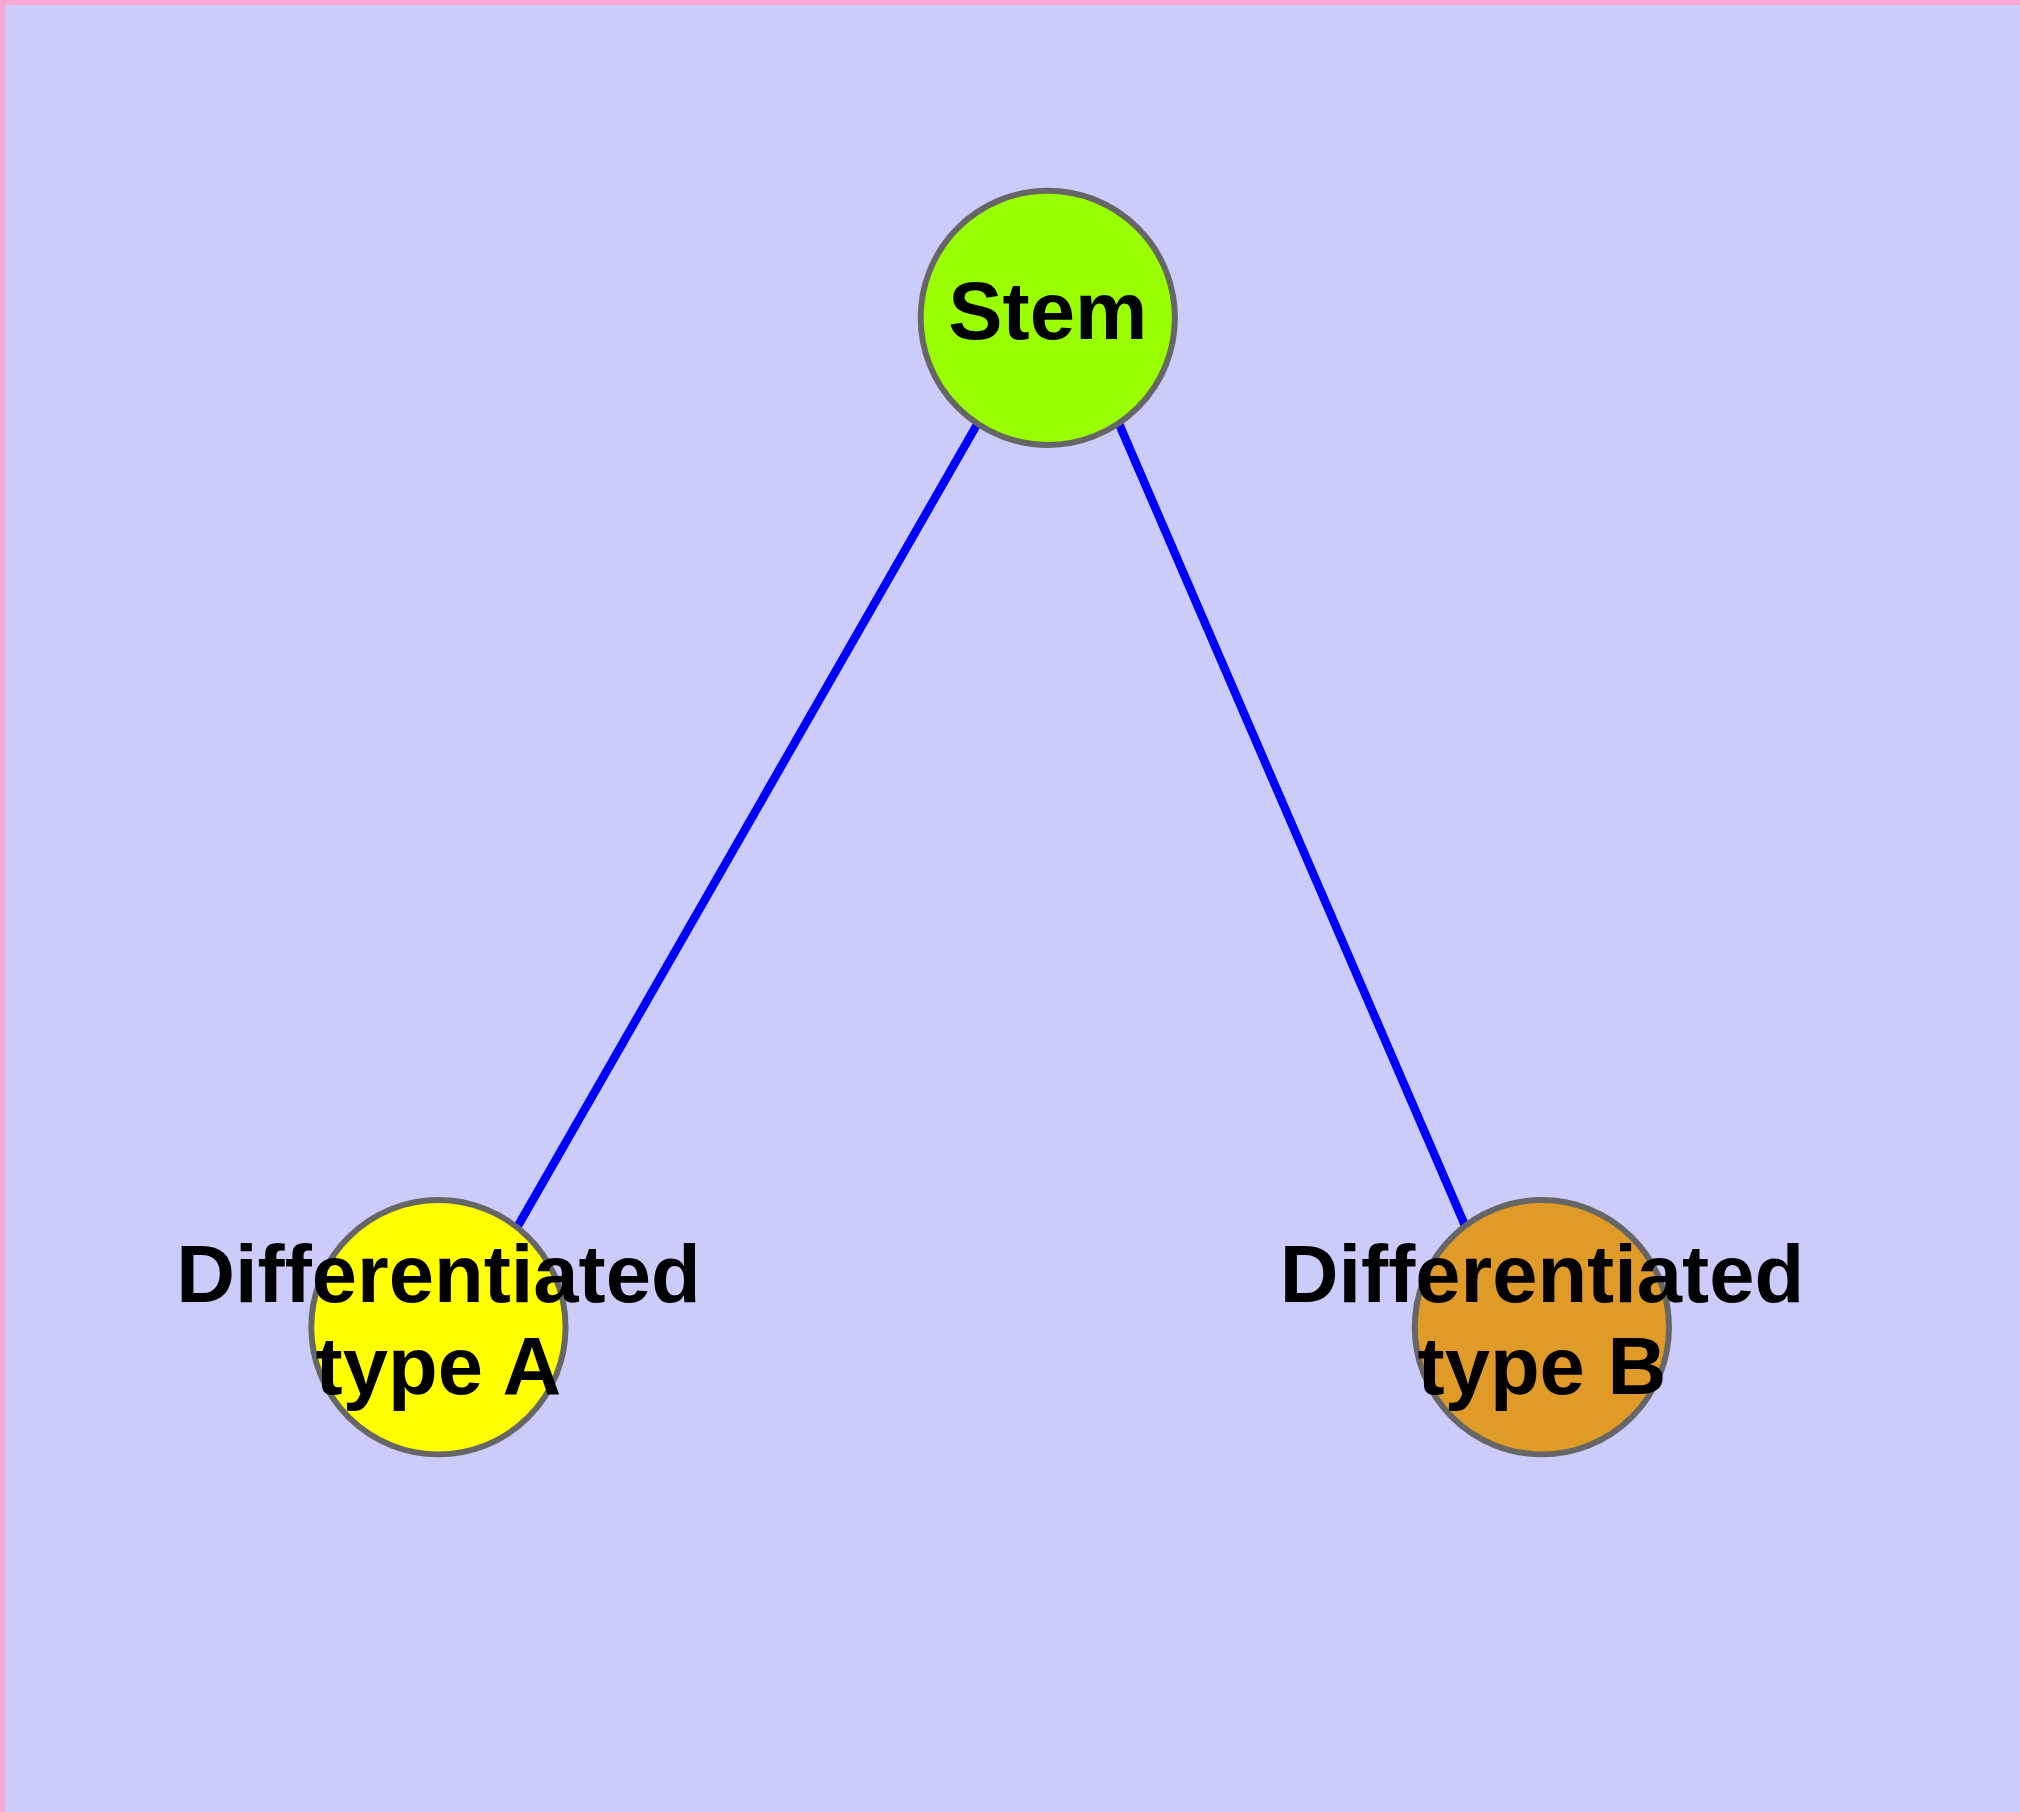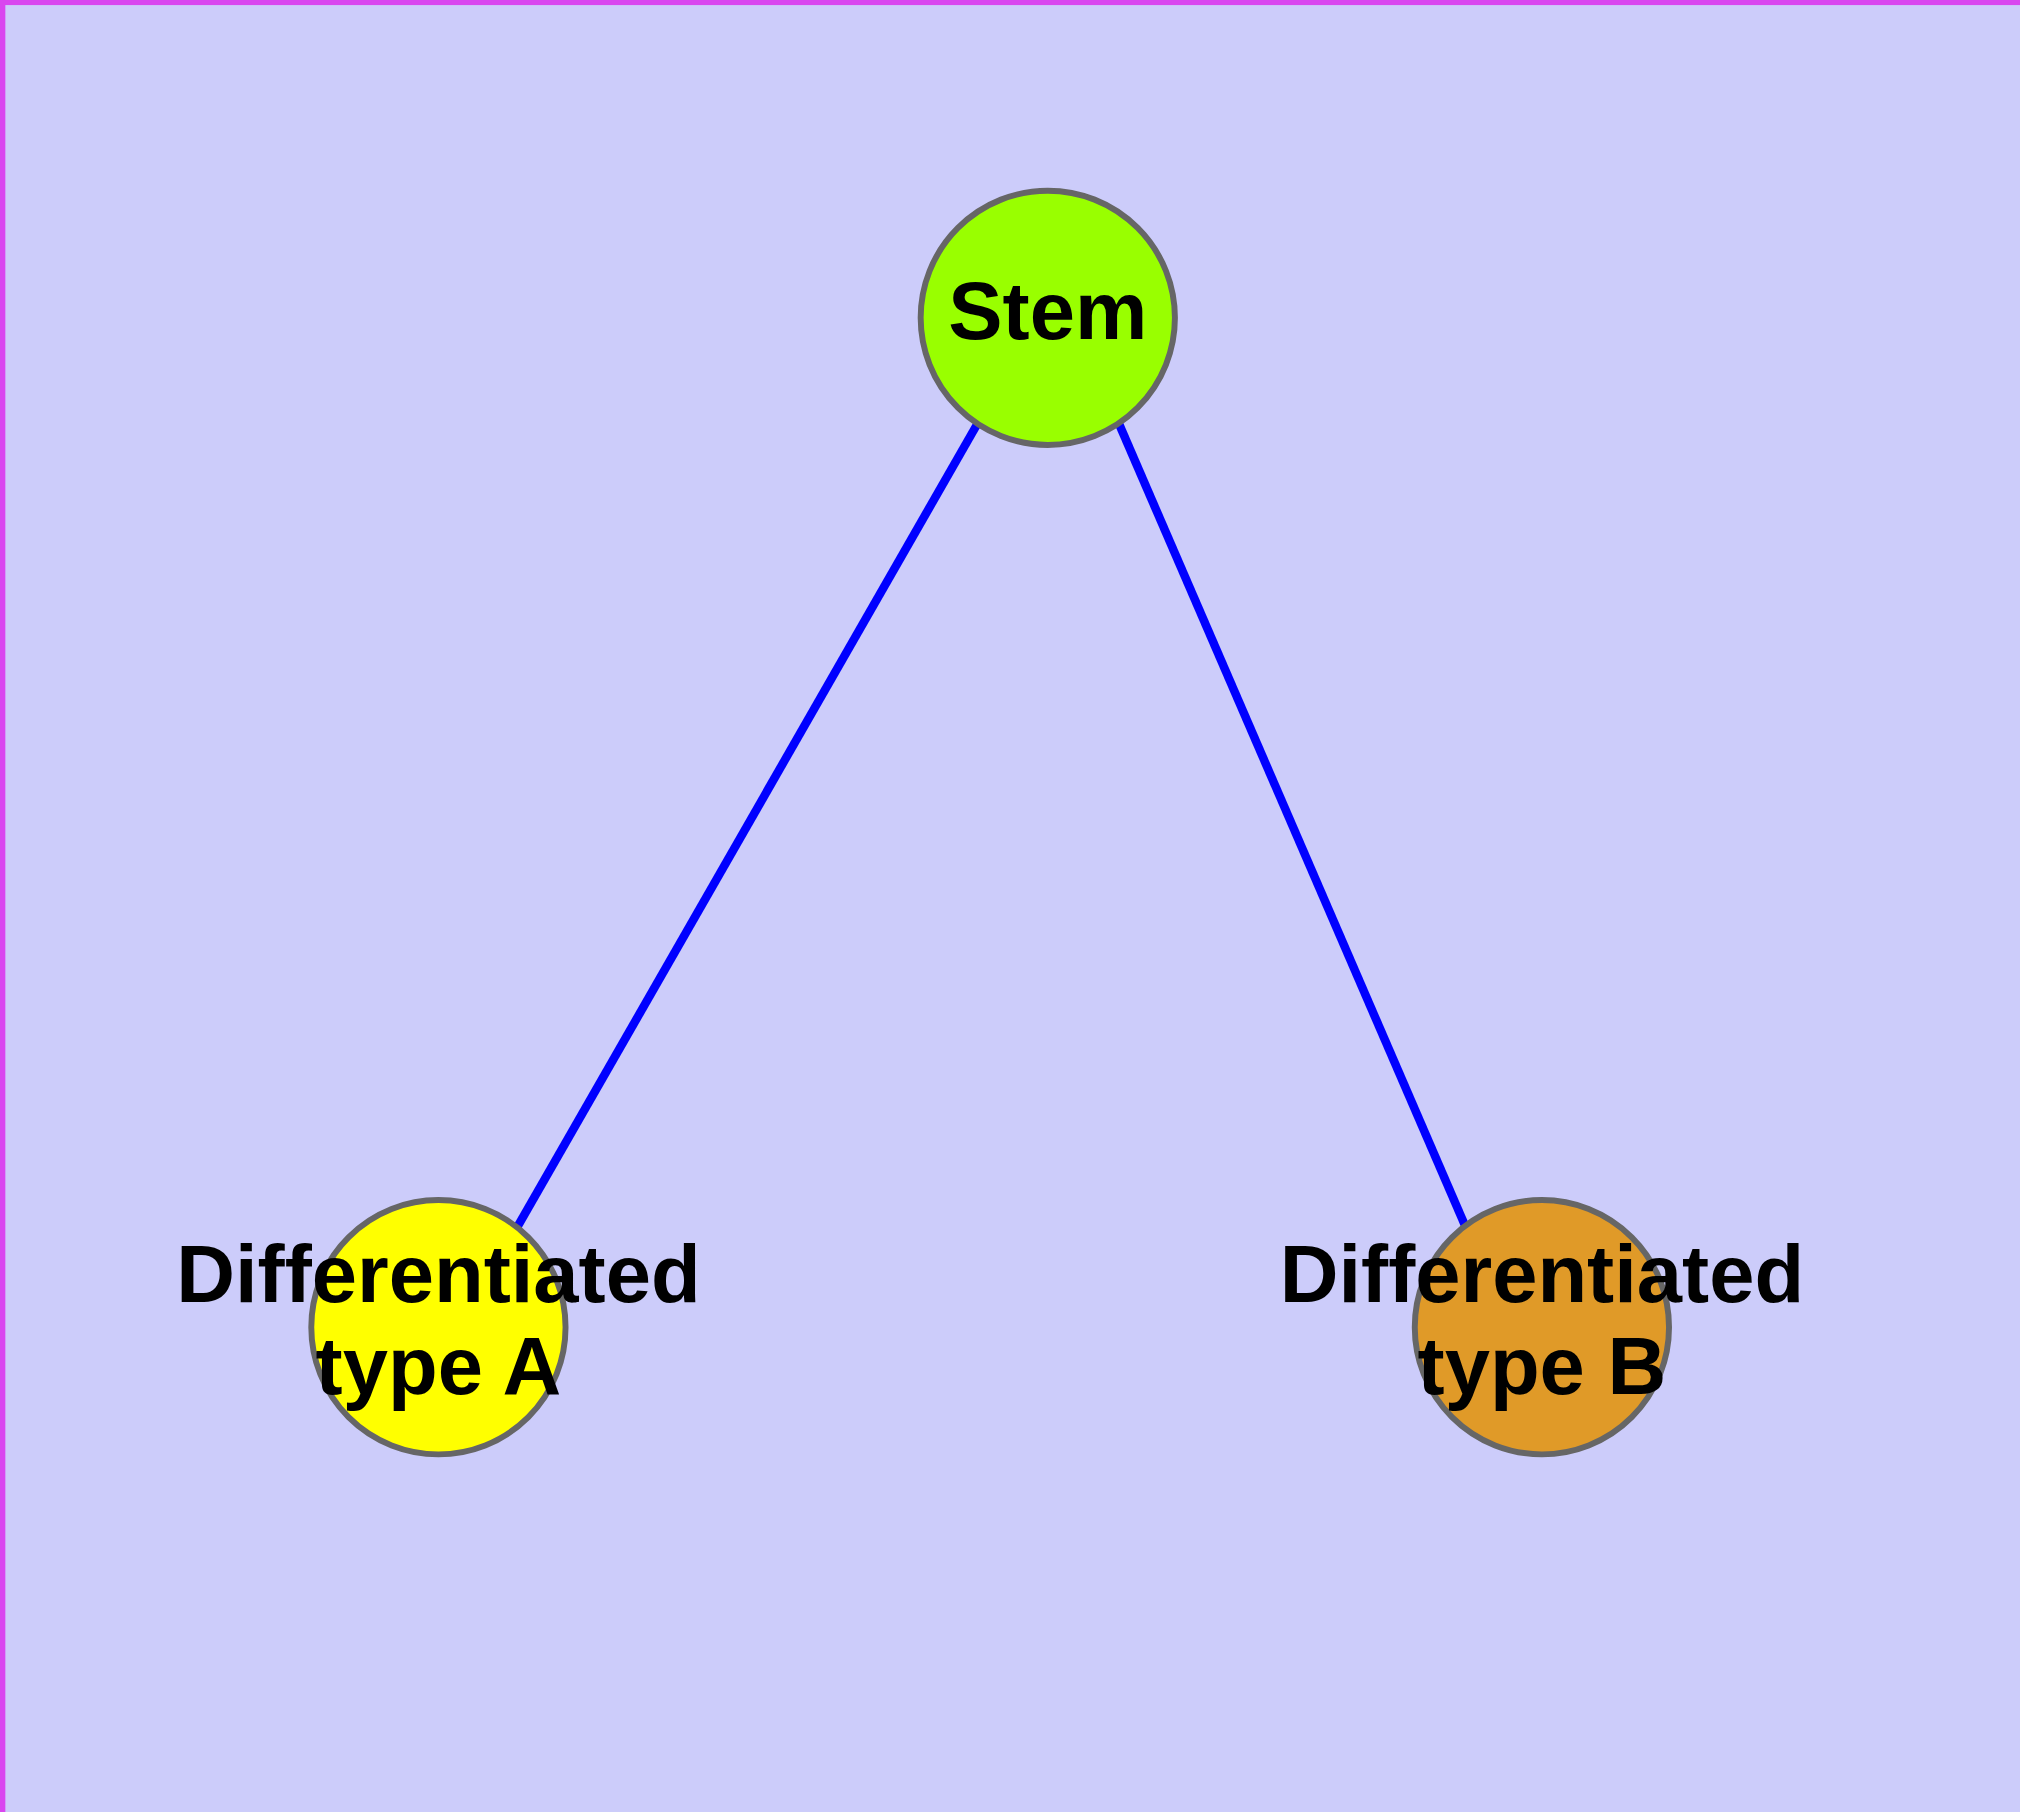--- a/index.html
+++ b/index.html
@@ -27,21 +27,21 @@
     font-family: "Liberation Sans", sans-serif;
     font-weight: bold;
     fill: #000000;
     text-anchor: middle;
     dominant-baseline: middle;
   }
 </style>
 </head>
 <body>
 
-<div id="canvas" style="background: #d946ef;">
+<div id="canvas" style="background: #f9a8d4;">
   <svg id="graph-svg" viewBox="0 0 2384 2138" xmlns="http://www.w3.org/2000/svg">
 
     <rect id="bg-rect" x="6" y="6" width="2378" height="2132" fill="#ccccfa"></rect>
 
     <g id="edges-layer">
         <line x1="1153" y1="500" x2="610" y2="1448" stroke="#0000ff" stroke-width="10" stroke-linecap="butt"></line>
         <line x1="1320" y1="500" x2="1730" y2="1450" stroke="#0000ff" stroke-width="10" stroke-linecap="butt"></line>
       </g>
     <g id="nodes-layer">
         <g>

